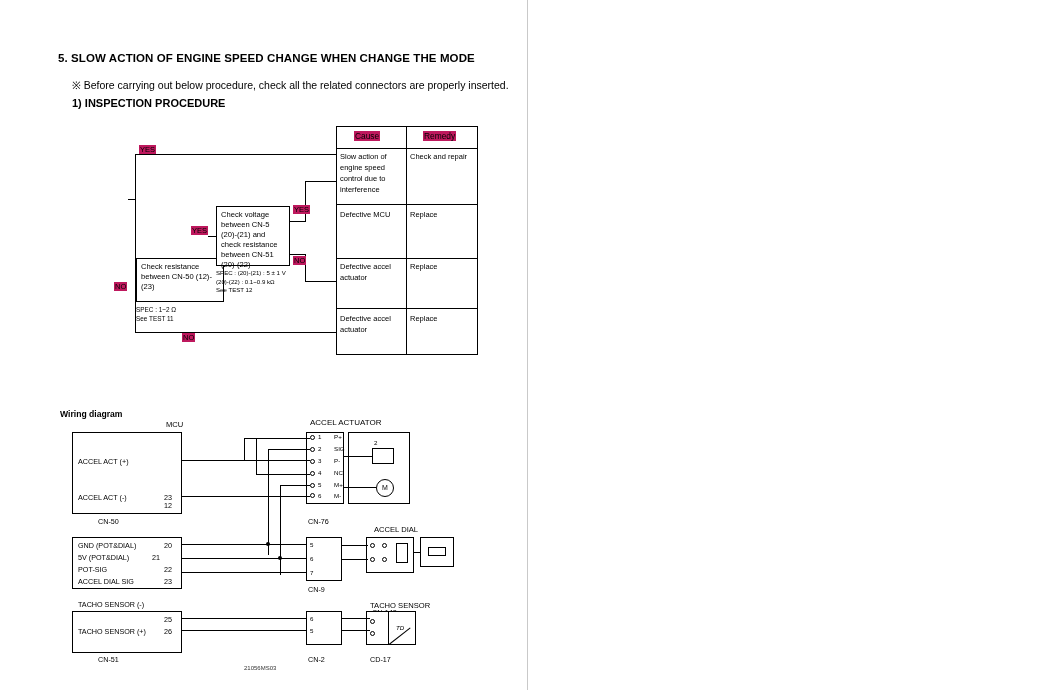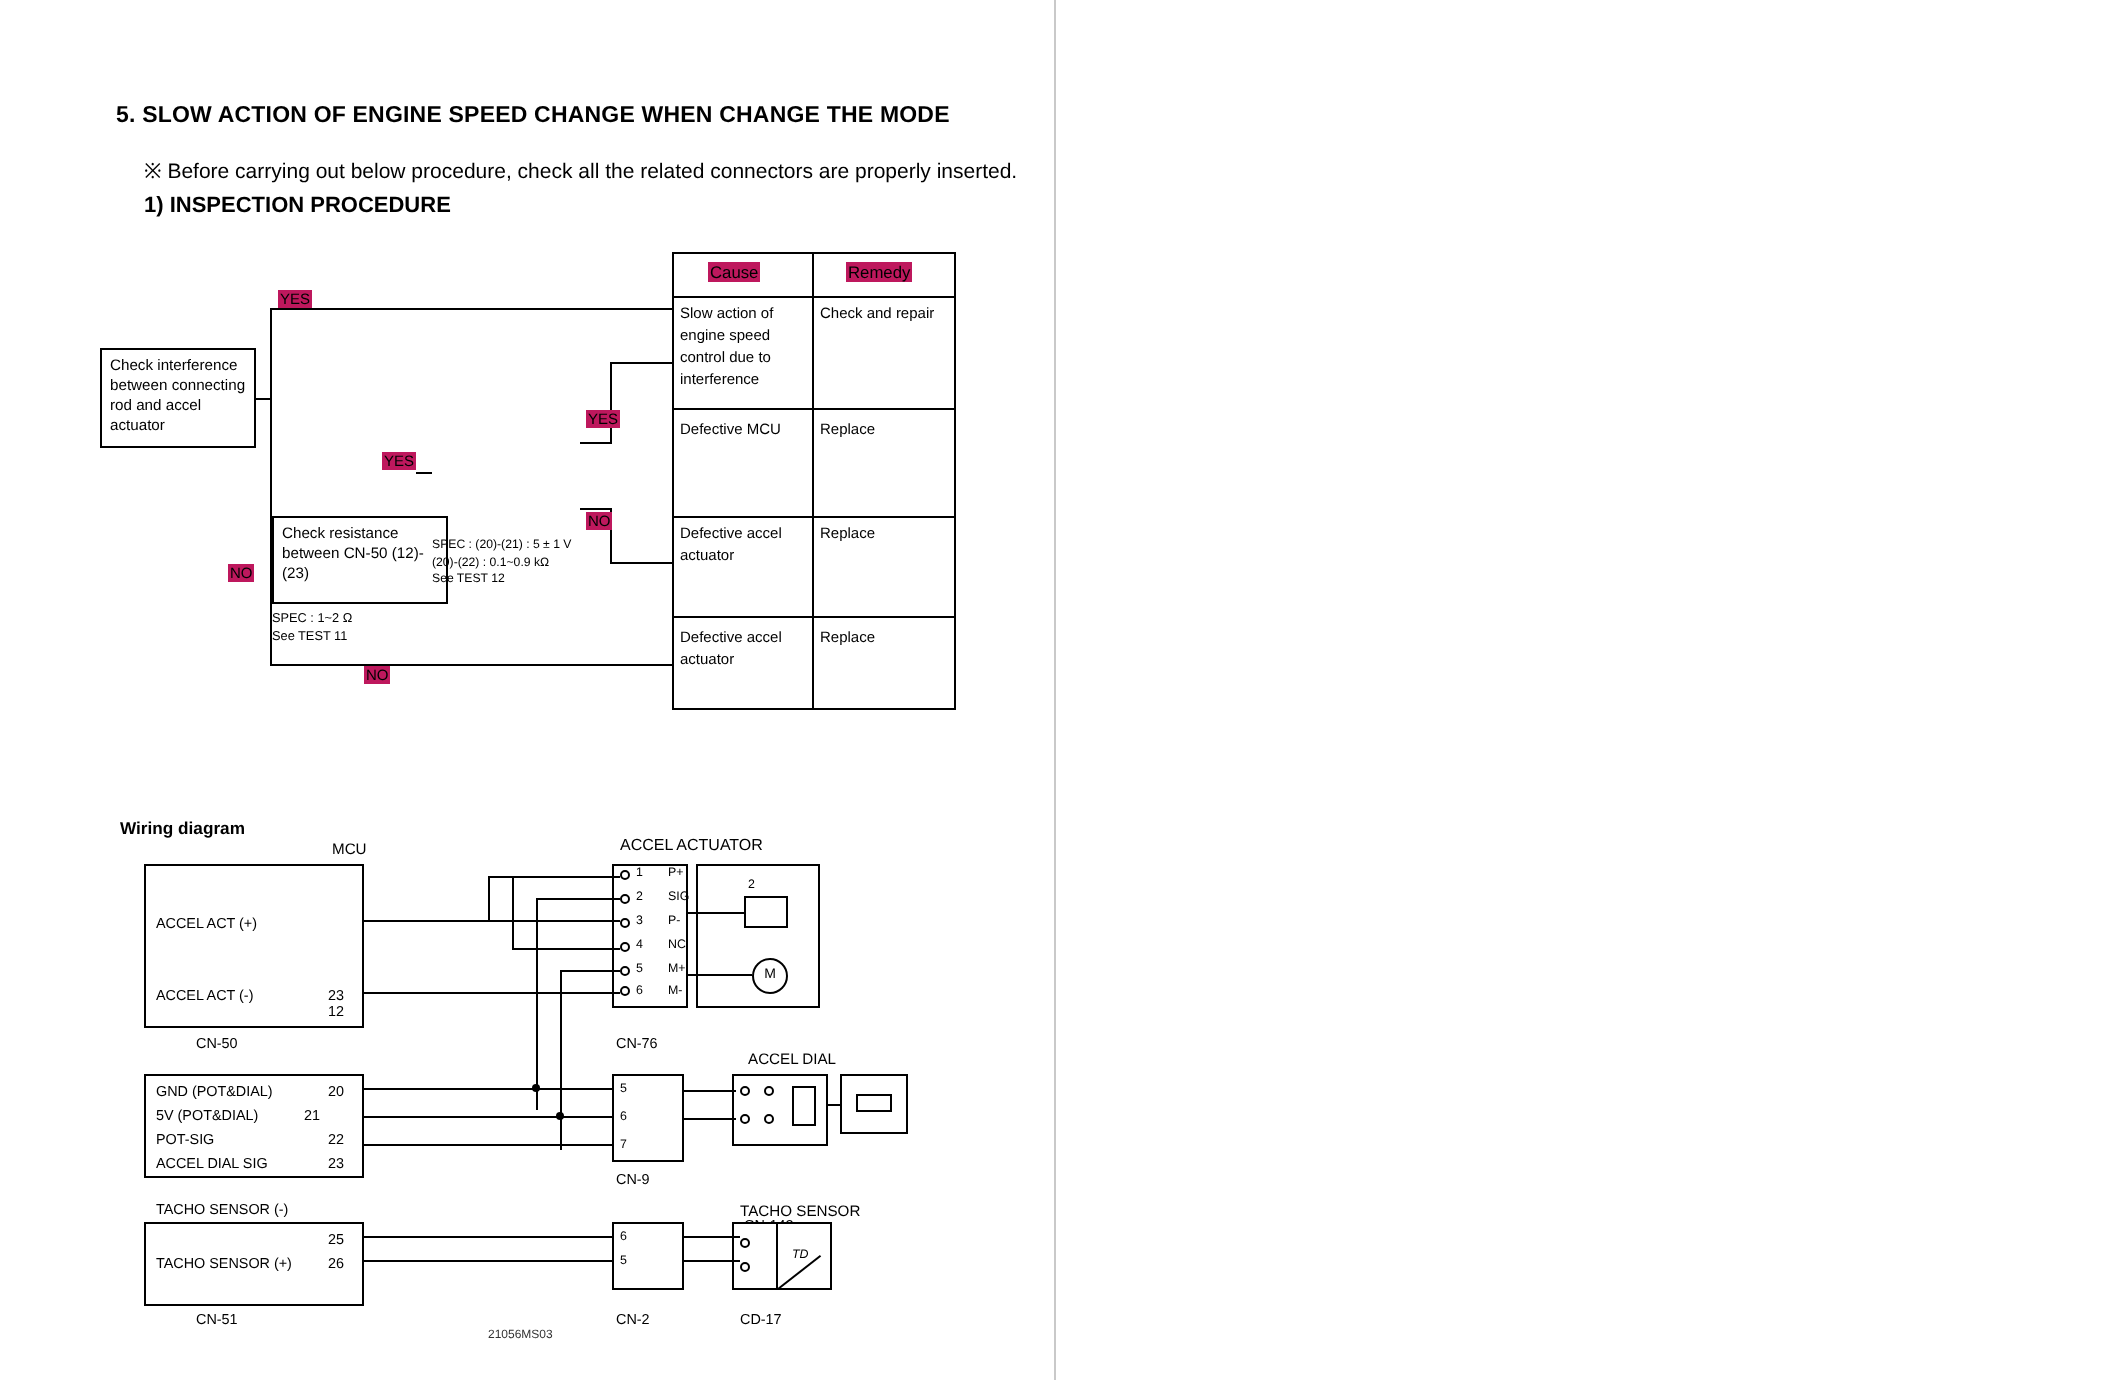--- a/index.html
+++ b/index.html
@@ -79,26 +79,26 @@
       <div style="position:absolute;left:292px;top:26px;width:62px;font-size:7.5px;line-height:1.45;">Slow action of engine speed control due to interference</div>
       <div style="position:absolute;left:292px;top:84px;width:62px;font-size:7.5px;line-height:1.45;">Defective MCU</div>
       <div style="position:absolute;left:292px;top:136px;width:62px;font-size:7.5px;line-height:1.45;">Defective accel actuator</div>
       <div style="position:absolute;left:292px;top:188px;width:62px;font-size:7.5px;line-height:1.45;">Defective accel actuator</div>
 
       <div style="position:absolute;left:362px;top:26px;width:66px;font-size:7.5px;line-height:1.45;">Check and repair</div>
       <div style="position:absolute;left:362px;top:84px;width:66px;font-size:7.5px;line-height:1.45;">Replace</div>
       <div style="position:absolute;left:362px;top:136px;width:66px;font-size:7.5px;line-height:1.45;">Replace</div>
       <div style="position:absolute;left:362px;top:188px;width:66px;font-size:7.5px;line-height:1.45;">Replace</div>
 
-      <div class="box" style="left:2px;top:48px;width:78px;height:50px;">Check interference between connecting rod and accel actuator</div>
 
       <div class="box" style="left:88px;top:132px;width:88px;height:44px;">Check resistance between CN-50 (12)-(23)</div>
       <div style="position:absolute;left:88px;top:180px;width:80px;font-size:6.4px;line-height:1.4;white-space:pre-line;">SPEC : 1~2 Ω
 See TEST 11</div>
 
+      <div class="box" style="left:168px;top:80px;width:74px;height:60px;">Check voltage between CN-5 (20)-(21) and check resistance between CN-51 (20)-(22)</div>
       <div style="position:absolute;left:168px;top:143px;width:88px;font-size:6.1px;line-height:1.4;white-space:pre-line;">SPEC : (20)-(21) : 5 ± 1 V
           (20)-(22) : 0.1~0.9 kΩ
 See TEST 12</div>
 
       <div class="ln" style="left:80px;top:73px;width:8px;height:1px;"></div>
       <div class="ln" style="left:87px;top:28px;width:1px;height:126px;"></div>
       <div class="ln" style="left:87px;top:28px;width:201px;height:1px;"></div>
       <div class="ln" style="left:87px;top:154px;width:1px;height:52px;"></div>
       <div class="ln" style="left:87px;top:206px;width:201px;height:1px;"></div>
 

